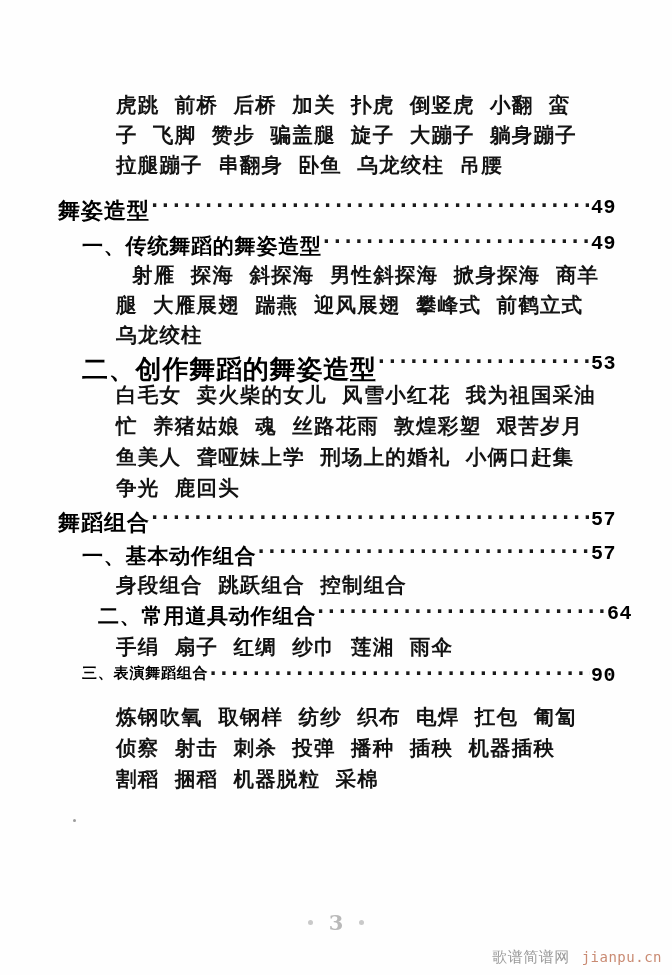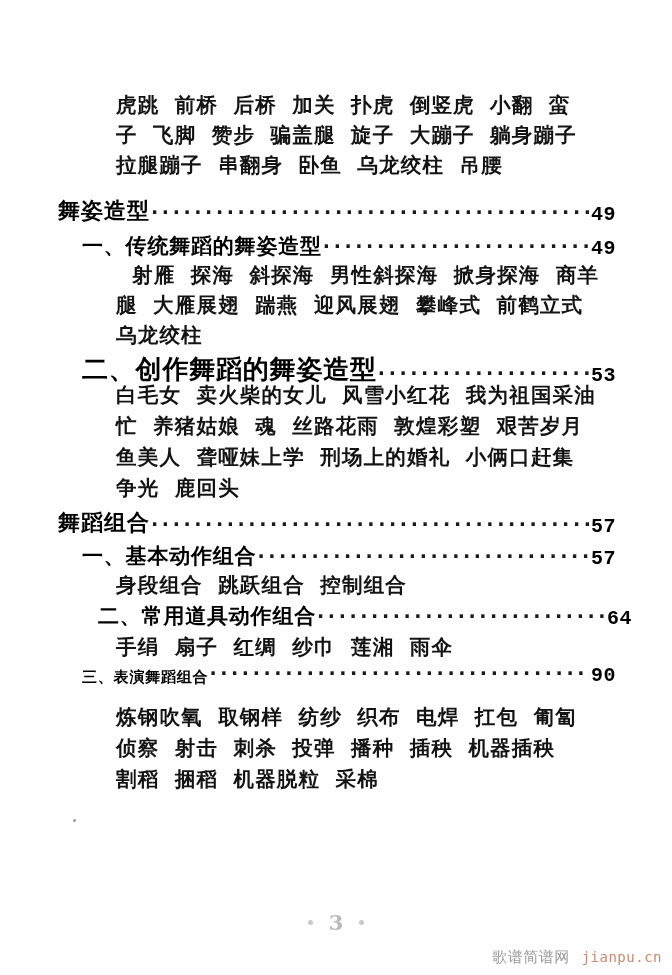--- a/index.html
+++ b/index.html
@@ -55,21 +55,20 @@
     left: 82px;
     font-size: 21px;
     font-weight: 700;
     letter-spacing: 0.8px;
   }
 
   
   .toc-line {
     position: absolute;
     display: flex;
-    align-items: flex-end;
     width: 558px;
     box-sizing: border-box;
   }
   .toc-line .label {
     white-space: nowrap;
     font-weight: 700;
   }
   .toc-line .leader {
     flex: 1 1 auto;
     overflow: hidden;

